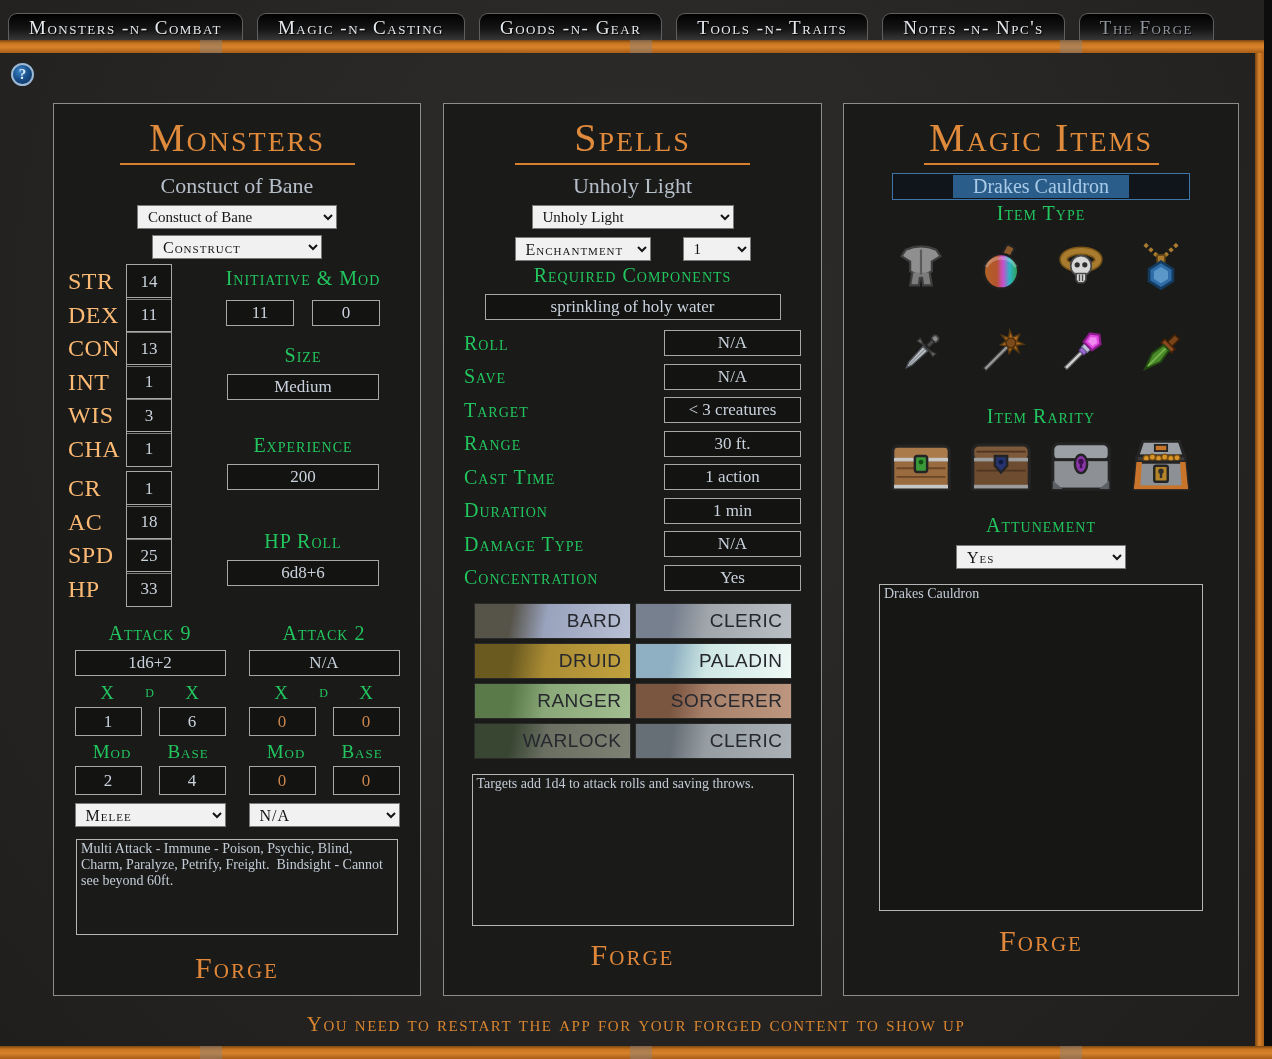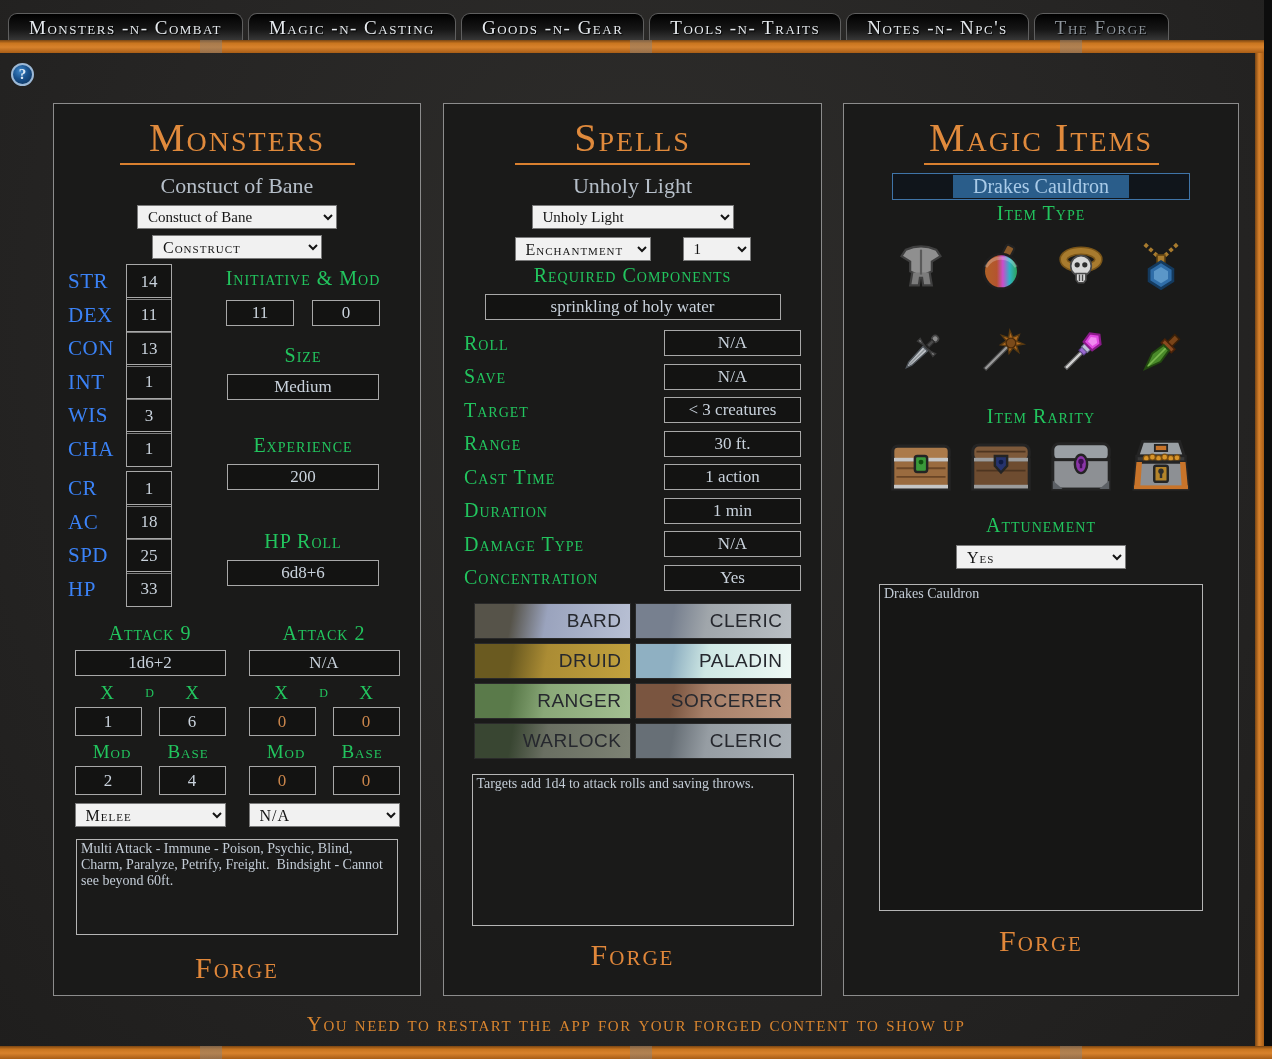--- a/index.html
+++ b/index.html
@@ -5,21 +5,21 @@
   * { box-sizing: border-box; margin: 0; padding: 0; }
   html,body { width:1272px; height:1059px; }
   body {
     position: relative;
     background:
       radial-gradient(ellipse at 50% 30%, #2e2d2b 0%, #262524 55%, #1f1e1d 100%);
     font-family: "Liberation Serif", serif;
     overflow: hidden;
   }
   
-  .tabbar { position:absolute; top:13px; left:8px; display:flex; gap:5px; }
+  .tabbar { position:absolute; top:13px; left:8px; display:flex; gap:14px; }
   .tab {
     height:29px; padding:3px 20px 0; white-space:nowrap;
     background: linear-gradient(#000 0%, #161616 55%, #3d3d3d 100%);
     border:1px solid #5f5f5f; border-bottom:none; border-radius:9px 9px 0 0;
     color:#e6eaee; font-variant:small-caps; font-size:19px; letter-spacing:1.5px;
     text-shadow: 1px 1px 1px #000;
   }
   .tab.active { color:#8e959c; }
   .obar {
     background: linear-gradient(#7a4512 0%, #c9751f 25%, #d8822c 55%, #a85d16 100%);
@@ -65,21 +65,21 @@
   select.caps { font-variant:small-caps; letter-spacing:1px; font-size:16px; }
   textarea {
     background:transparent; border:1px solid #b5b5b5; color:#c3ccd6;
     font-family:"Liberation Serif", serif; font-size:14px; padding:1px 4px; resize:none;
   }
   
   .m-grid { display:flex; padding:6px 14px 0; }
   .m-left { width:132px; }
   .stat-row { display:flex; align-items:center; height:33.5px; }
   .stat-row.gap { margin-top:6px; }
-  .stat-label { width:58px; text-align:left; color:#3b82f6; font-size:21px; letter-spacing:.5px; }
+  .stat-label { width:58px; text-align:left; color:#fdba74; font-size:24px; letter-spacing:.5px; }
   .stat-box { width:46px; height:36px; }
   .m-right { flex:1; display:flex; flex-direction:column; align-items:center; }
   .init-row { display:flex; gap:18px; margin-top:10px; }
   .init-box { width:68px; }
   .wide-box { width:152px; margin-top:7px; }
   .mt18{margin-top:18px} .mt34{margin-top:34px} .mt40{margin-top:40px}
   .attacks { display:flex; justify-content:center; gap:22px; margin-top:16px; }
   .attack-col { width:152px; display:flex; flex-direction:column; align-items:center; }
   .attack-col .dmg { width:151px; margin-top:5px; }
   .dice-hdr { display:flex; width:100%; margin-top:6px; }

